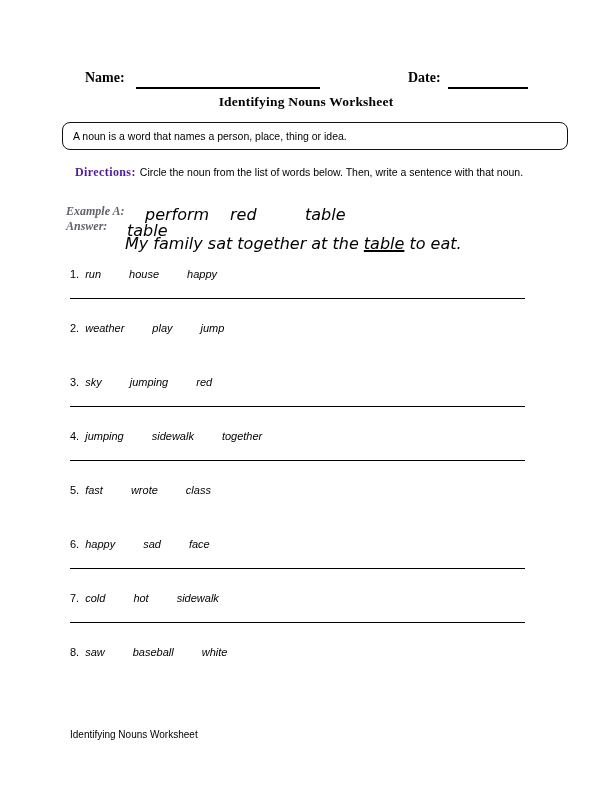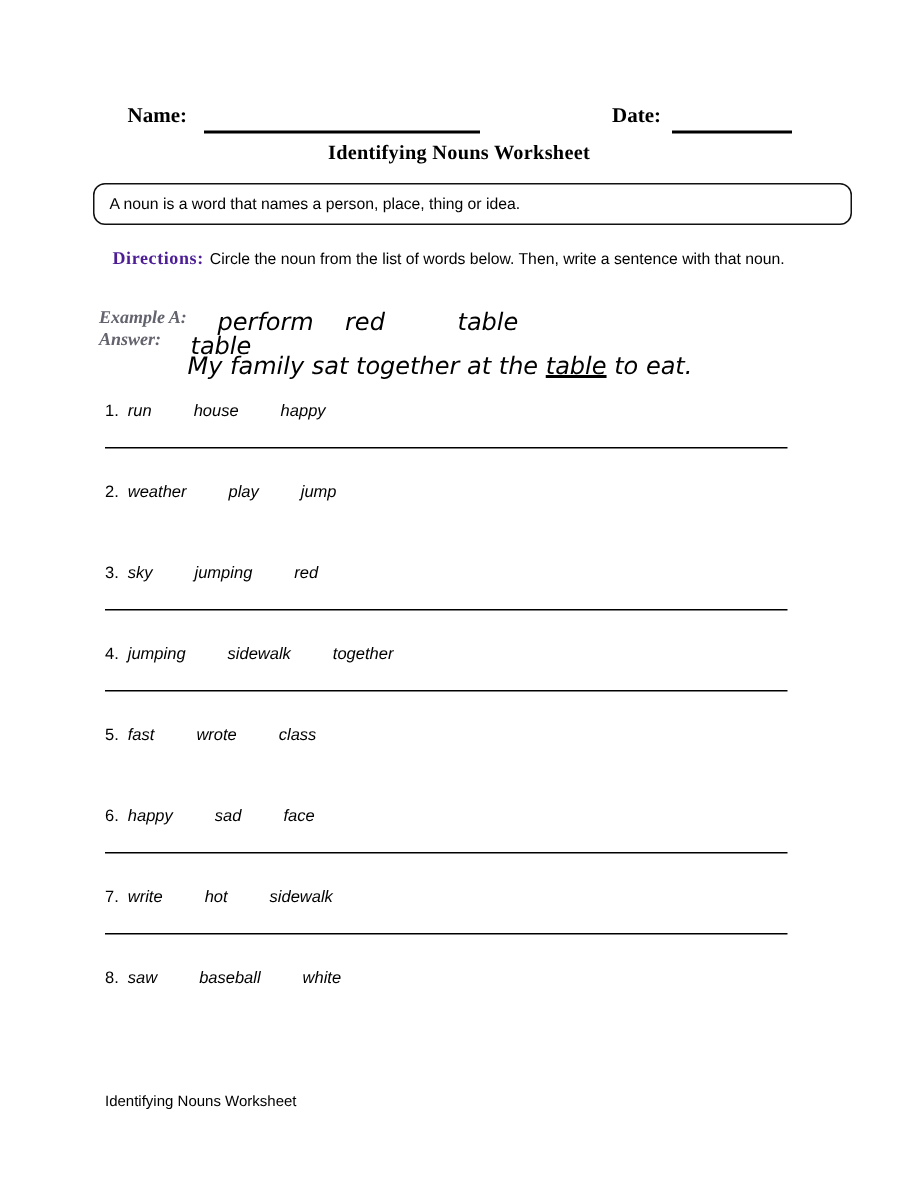--- a/index.html
+++ b/index.html
@@ -148,21 +148,21 @@
     <span class="q-word">happy</span>
           <span class="q-word">sad</span>
           <span class="q-word">face</span>
         </div>
     <div class="write-line"></div>
   </div>
 
   <div class="q-item">
     <div class="q-words">
       <span class="q-num">7.</span>
-    <span class="q-word">write</span>
+    <span class="q-word">cold</span>
           <span class="q-word">hot</span>
           <span class="q-word">sidewalk</span>
         </div>
     <div class="write-line"></div>
   </div>
 
   <div class="q-item">
     <div class="q-words">
       <span class="q-num">8.</span>
     <span class="q-word">saw</span>

